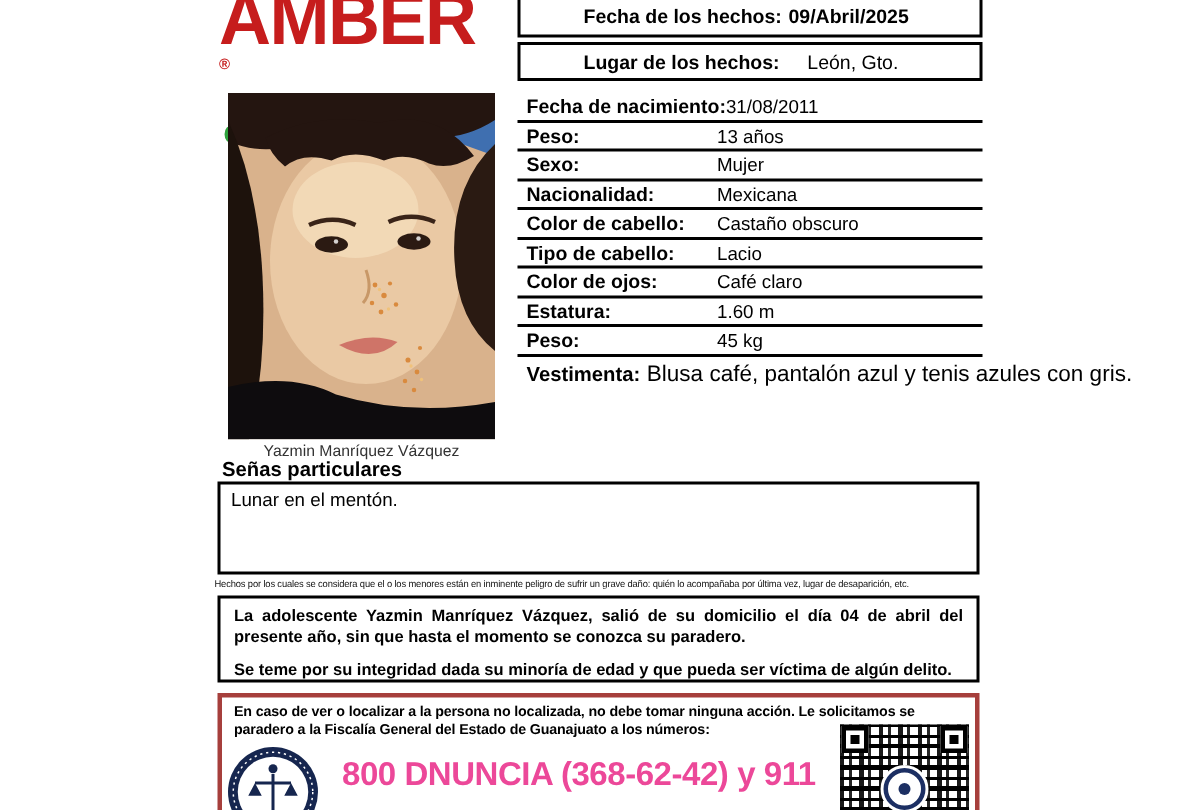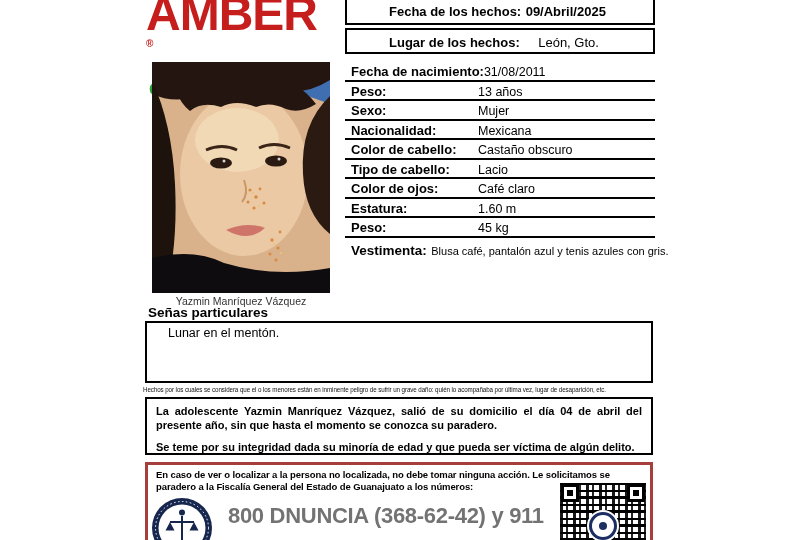--- a/index.html
+++ b/index.html
@@ -45,27 +45,27 @@
   
   .details{position:absolute;left:345px;top:62px;width:310px;}
   .drow{
     border-bottom:2px solid #000;line-height:17.5px;height:17.5px;
     padding-left:6px;white-space:nowrap;overflow:hidden;
   }
   .dlabel{font-weight:bold;font-size:13px;display:inline-block;min-width:127px;}
   .dvalue{font-size:12.5px;}
   .vestimenta{margin-top:3px;padding-left:6px;white-space:nowrap;}
   .vest-label{font-weight:bold;font-size:13.5px;}
-  .vest-value{font-size:11px;}
+  .vest-value{font-size:15px;}
 
   
   .senas-heading{position:absolute;left:148px;top:305px;font-size:13.5px;font-weight:bold;}
   .senas-box{
     position:absolute;left:145px;top:321px;width:508px;height:62px;
-    border:2px solid #000;box-sizing:border-box;padding:3px 21px;font-size:12.5px;
+    border:2px solid #000;box-sizing:border-box;padding:3px 7px;font-size:12.5px;
   }
 
   
   .fine-print{
     position:absolute;left:143px;top:386px;width:520px;font-size:6.5px;
     letter-spacing:-0.1px;white-space:nowrap;color:#111;
     transform:scaleX(0.96);transform-origin:left center;
   }
 
   
@@ -82,21 +82,21 @@
     position:absolute;left:145px;top:462px;width:508px;height:100px;
     border:3px solid #A63F3C;box-sizing:border-box;padding:4px 8px;background:#fff;
   }
   .contact-instructions{
     font-size:9.5px;font-weight:bold;line-height:1.3;letter-spacing:-0.1px;
     width:480px;
   }
   .seal{position:absolute;left:3px;top:32px;width:62px;height:62px;}
   .phone{
     position:absolute;left:80px;top:38px;font-size:22px;font-weight:bold;
-    color:#737373;letter-spacing:-0.3px;white-space:nowrap;
+    color:#ec4899;letter-spacing:-0.3px;white-space:nowrap;
   }
   .qr{
     position:absolute;right:4px;top:18px;width:86px;height:86px;background:#fff;
     background-image:
       repeating-linear-gradient(90deg,rgba(0,0,0,.9) 0 3px,transparent 3px 6px,rgba(0,0,0,.85) 6px 8px,transparent 8px 13px),
       repeating-linear-gradient(0deg,#000 0 3px,#fff 3px 7px,#000 7px 9px,#fff 9px 14px);
   }
   .finder{position:absolute;width:18px;height:18px;border:3px solid #000;background:#fff;box-sizing:border-box;}
   .finder::after{content:"";position:absolute;left:3px;top:3px;width:6px;height:6px;background:#000;}
   .finder.tl{left:1px;top:1px;}

